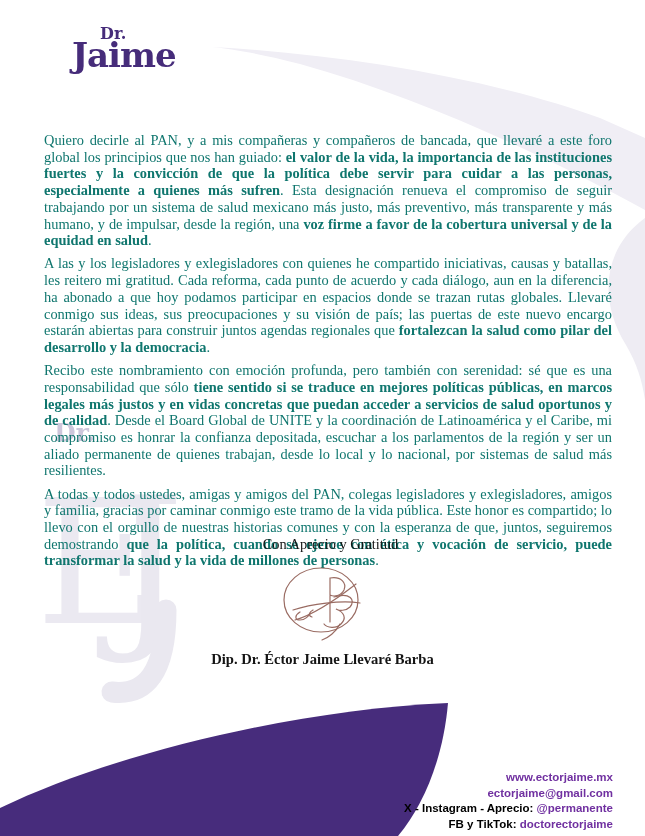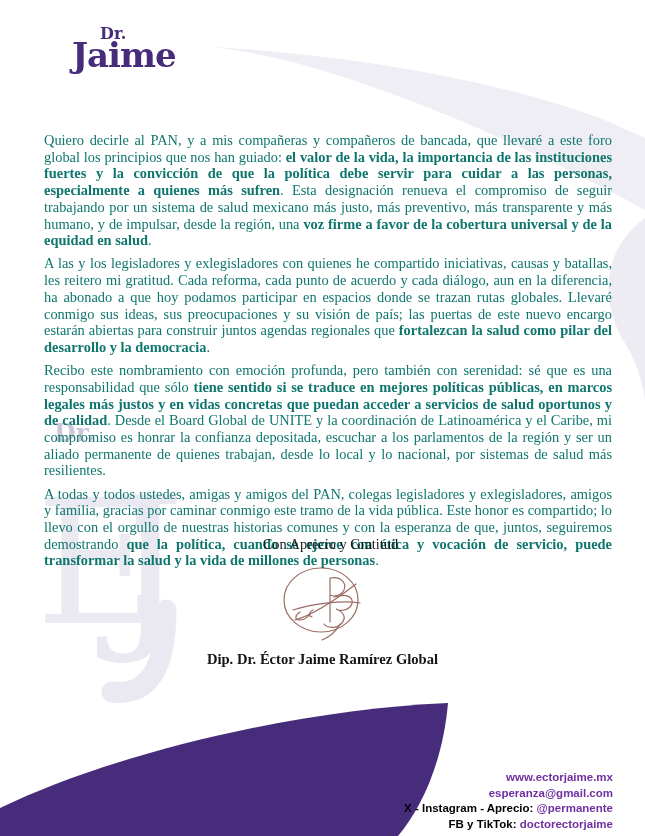--- a/index.html
+++ b/index.html
@@ -82,32 +82,32 @@
       <path d="M54,70 L54,26 C65,24 71,31 68,38 C65,44 58,45 54,43"></path>
       <path d="M58,45 C74,40 80,48 74,55 C70,59 63,59 60,57 C68,60 71,66 65,72 C60,77 51,76 48,72"></path>
       <path d="M17,58 C35,52 65,48 84,51"></path>
       <path d="M19,68 C40,62 62,46 80,32"></path>
       <path d="M24,60 c-5,3 -6,8 0,8 c5,0 9,-4 10,-7"></path>
       <path d="M37,58 c-4,2 -5,6 -1,7"></path>
       <path d="M64,72 C60,80 52,86 46,88"></path>
     </g>
   </svg>
 
-  <div class="signer">Dip. Dr. Éctor Jaime Ramírez Global</div>
+  <div class="signer">Dip. Dr. Éctor Jaime Llevaré Barba</div>
 
   <svg class="deco" width="645" height="836" viewBox="0 0 645 836">
     <path d="M0,808 C110,755 290,710 448,703 C443,760 423,806 398,836 L0,836 Z" fill="#472c7c"></path>
   </svg>
 
   <div class="footer">
     <div>
       <span class="purple">www.ectorjaime.mx</span>
     </div>
     <div>
-      <span class="purple">esperanza@gmail.com</span>
+      <span class="purple">ectorjaime@gmail.com</span>
     </div>
     <div>
       <span>X - Instagram - Aprecio: </span><span class="purple">@permanente</span>
     </div>
     <div>
       <span>FB y TikTok: </span><span class="purple">doctorectorjaime</span>
     </div>
   </div>
 
 </div>

